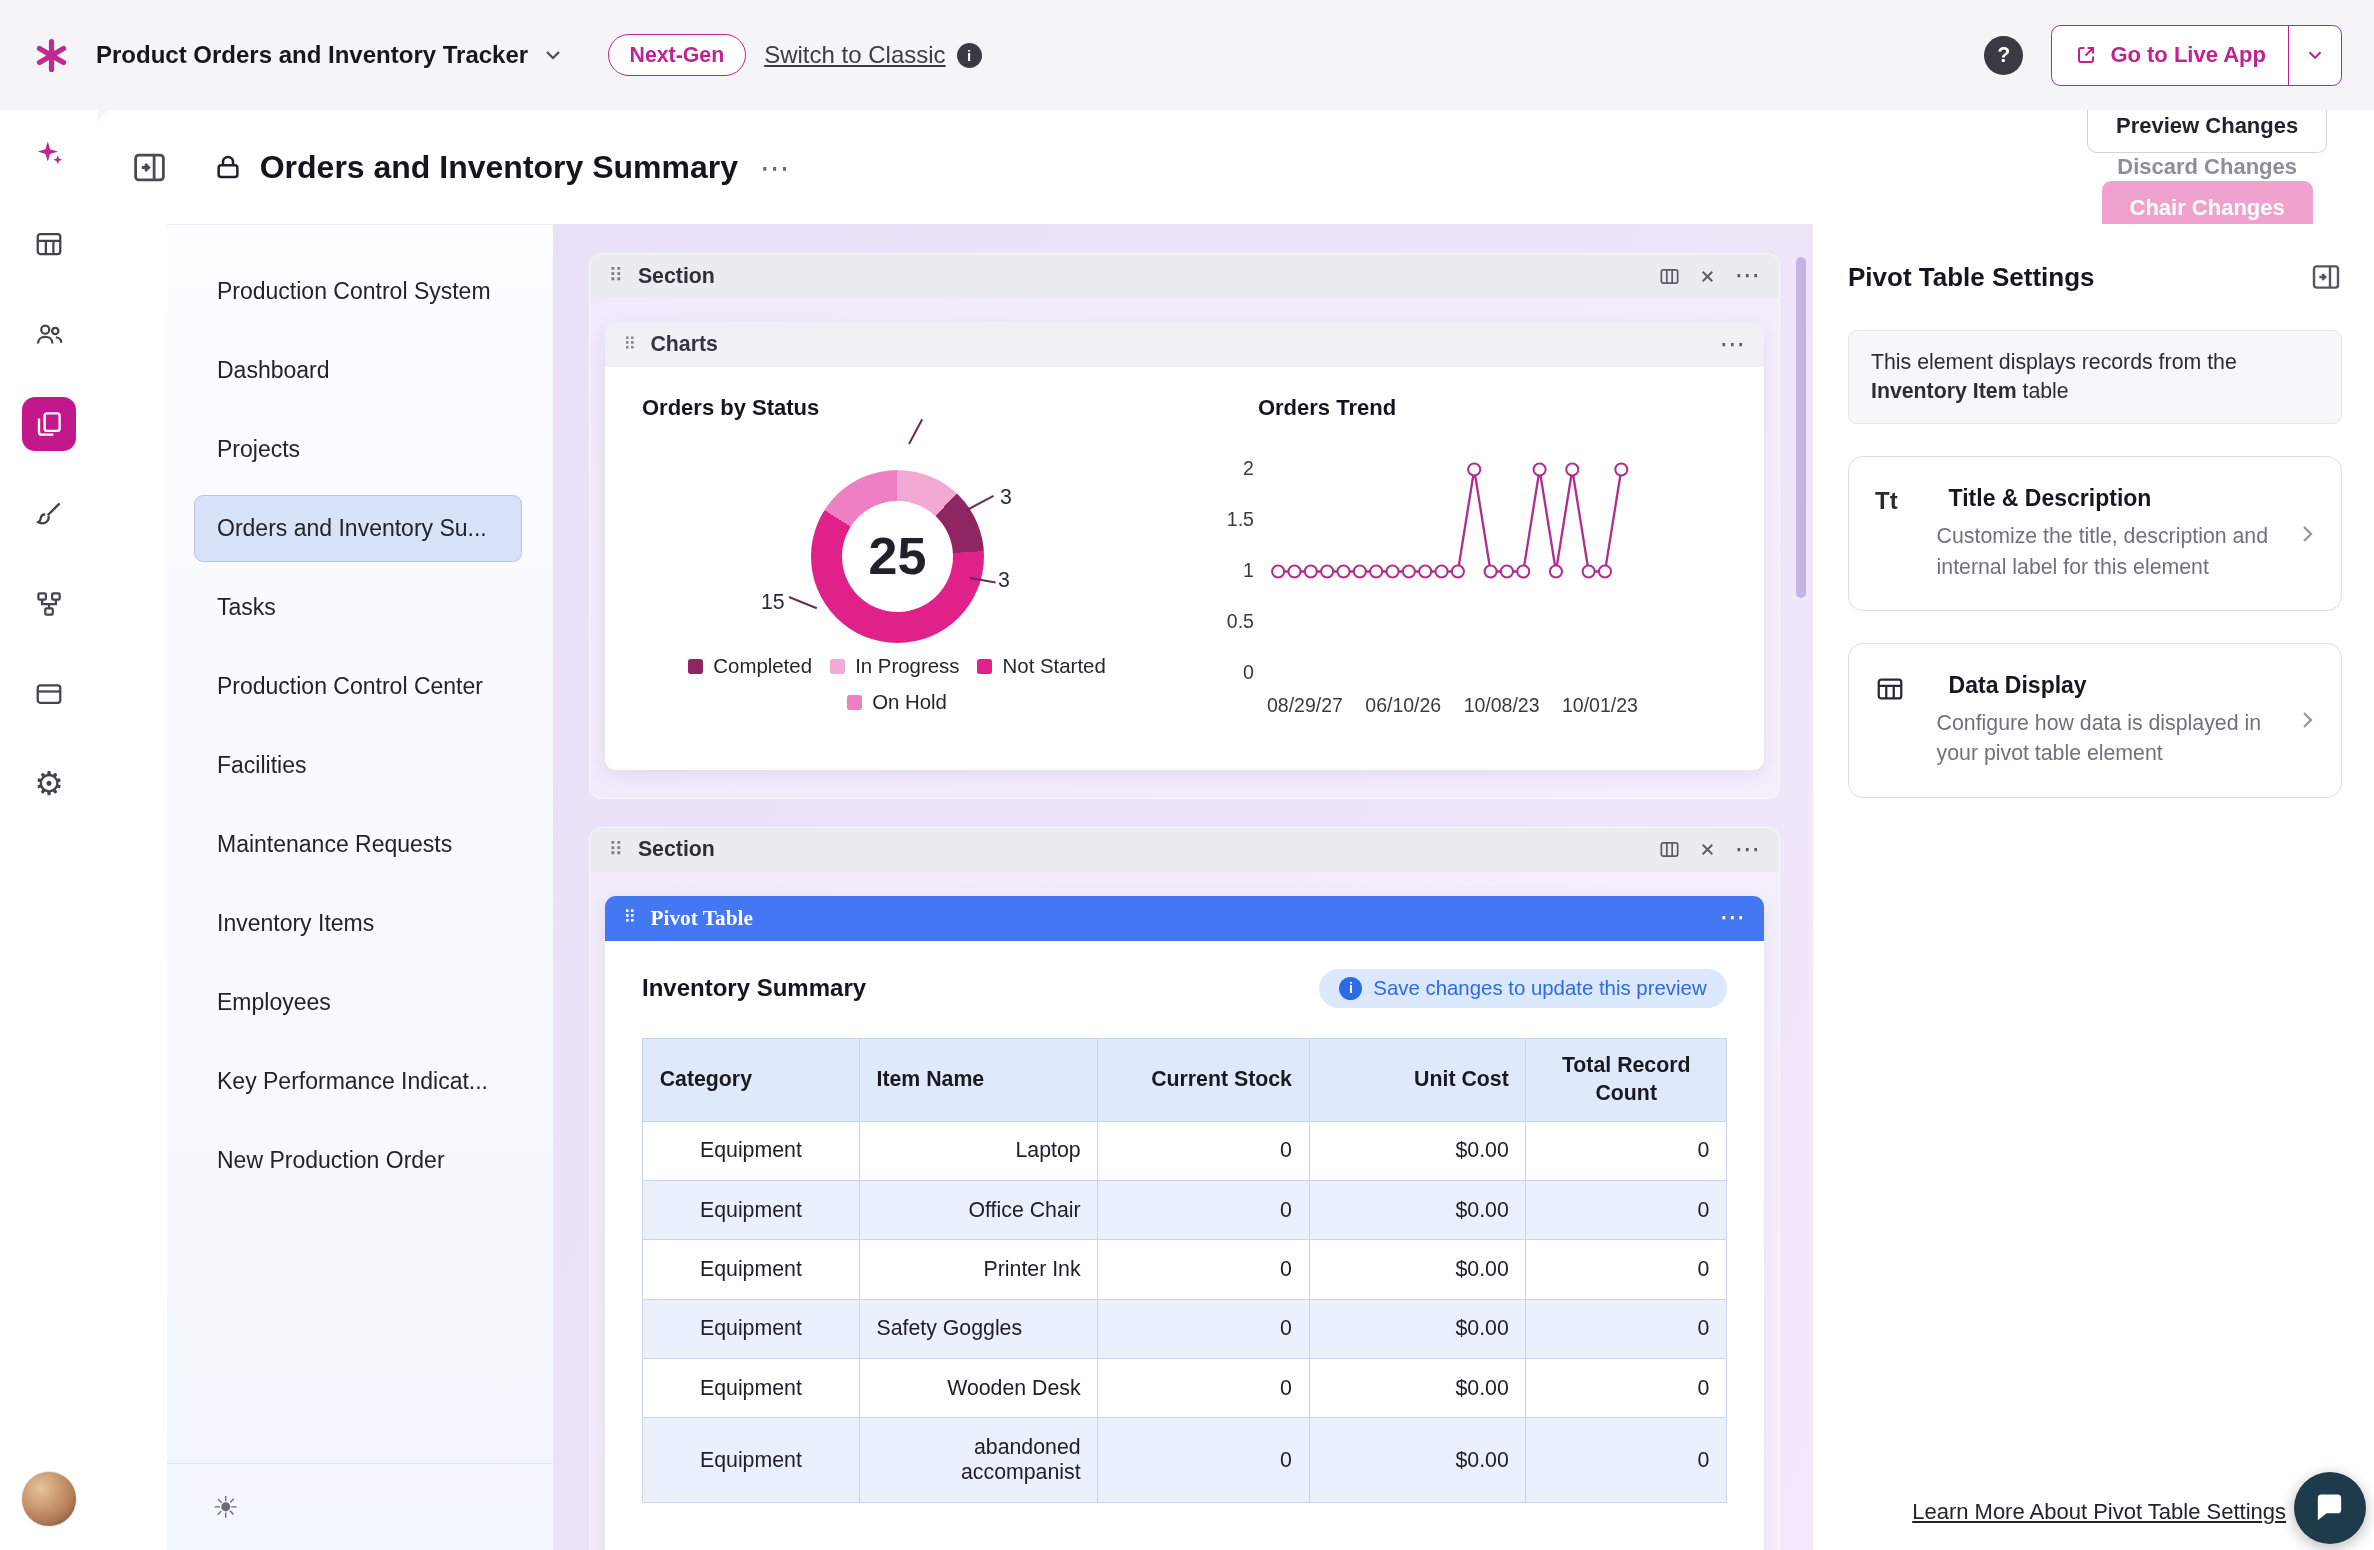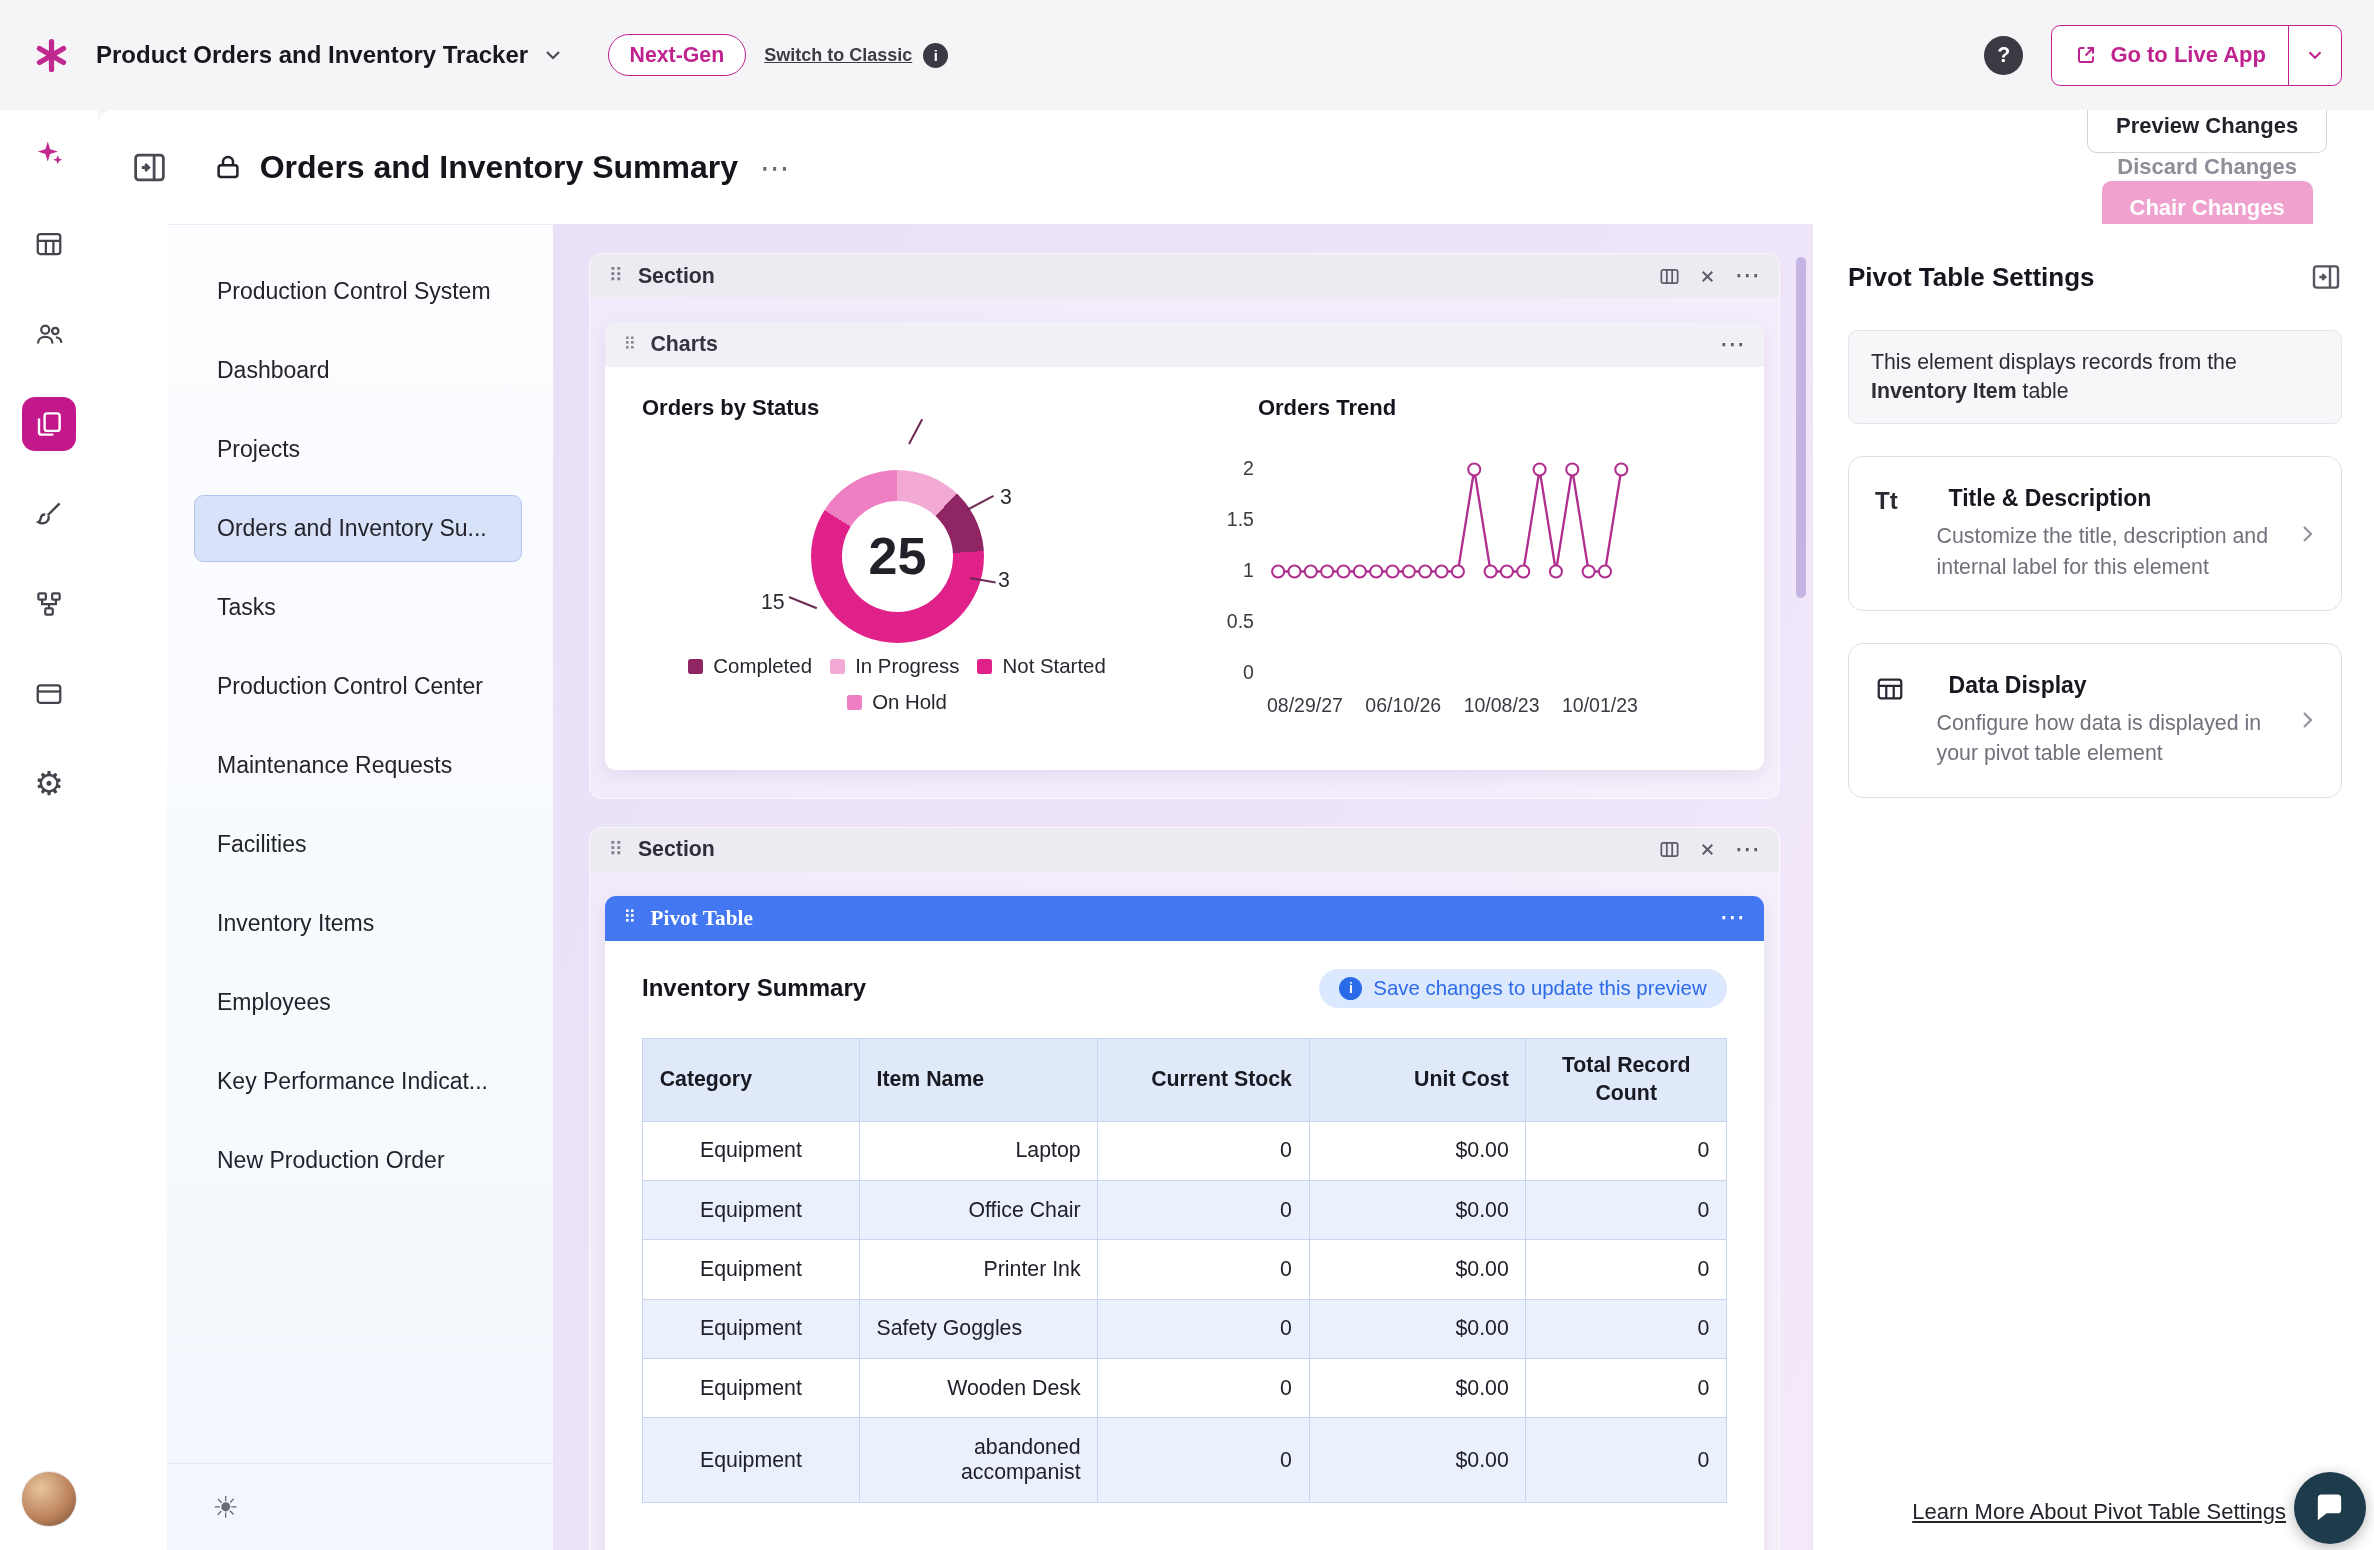--- a/index.html
+++ b/index.html
@@ -11,21 +11,21 @@
   }
   svg{display:block;}
   
   .topbar{position:absolute;top:0;left:0;right:0;height:110px;background:#f5f5f7;
     display:flex;align-items:center;padding:0 33px;box-sizing:border-box;}
   .logo{width:37px;height:37px;color:#c0298f;margin-right:26px;}
   .app-title{font-size:24px;font-weight:700;color:#17171d;}
   .title-chev{width:24px;height:24px;color:#4a4a53;margin-left:13px;}
   .badge{margin-left:43px;border:1.9px solid #c0238f;color:#c0238f;background:#fff;
     border-radius:927px;padding:7.4px 20.4px;font-size:21.3px;font-weight:600;}
-  .switch-link{margin-left:18.6px;font-size:18px;color:#3c3c45;text-decoration:underline;font-weight:700;cursor:pointer;}
+  .switch-link{margin-left:18.6px;font-size:24px;color:#3c3c45;text-decoration:underline;font-weight:400;cursor:pointer;}
   .info-dot{margin-left:11px;width:25px;height:25px;border-radius:50%;background:#3a3a43;color:#fff;
     display:grid;place-items:center;font-size:15px;font-weight:700;}
   .topbar-right{margin-left:auto;display:flex;align-items:center;}
   .help-btn{width:39px;height:39px;border-radius:50%;background:#3a3a43;color:#fff;display:grid;place-items:center;
     font-size:21.3px;font-weight:700;margin-right:28px;cursor:pointer;}
   .live-btn{display:flex;align-items:stretch;height:59px;border:1.9px solid #c0238f;border-radius:9.3px;background:#fff;color:#c0238f;cursor:pointer;}
   .live-main{display:flex;align-items:center;gap:12px;padding:0 22px;font-size:22px;font-weight:600;}
   .live-main svg{width:24px;height:24px;}
   .live-caret{display:flex;align-items:center;padding:0 15px;border-left:1.9px solid #c0238f;}
   .live-caret svg{width:22px;height:22px;}
@@ -264,22 +264,22 @@
 
     <nav class="nav">
       <div class="nav-inner">
         <div class="nav-list">
             <div class="nav-item">Production Control System</div>
             <div class="nav-item">Dashboard</div>
             <div class="nav-item">Projects</div>
             <div class="nav-item selected">Orders and Inventory Su...</div>
             <div class="nav-item">Tasks</div>
             <div class="nav-item">Production Control Center</div>
+            <div class="nav-item">Facilities</div>
             <div class="nav-item">Maintenance Requests</div>
-            <div class="nav-item">Facilities</div>
             <div class="nav-item">Inventory Items</div>
             <div class="nav-item">Employees</div>
             <div class="nav-item">Key Performance Indicat...</div>
             <div class="nav-item">New Production Order</div>
           </div>
         <div class="nav-footer">
           <span class="sun">☀</span>
         </div>
       </div>
     </nav>

